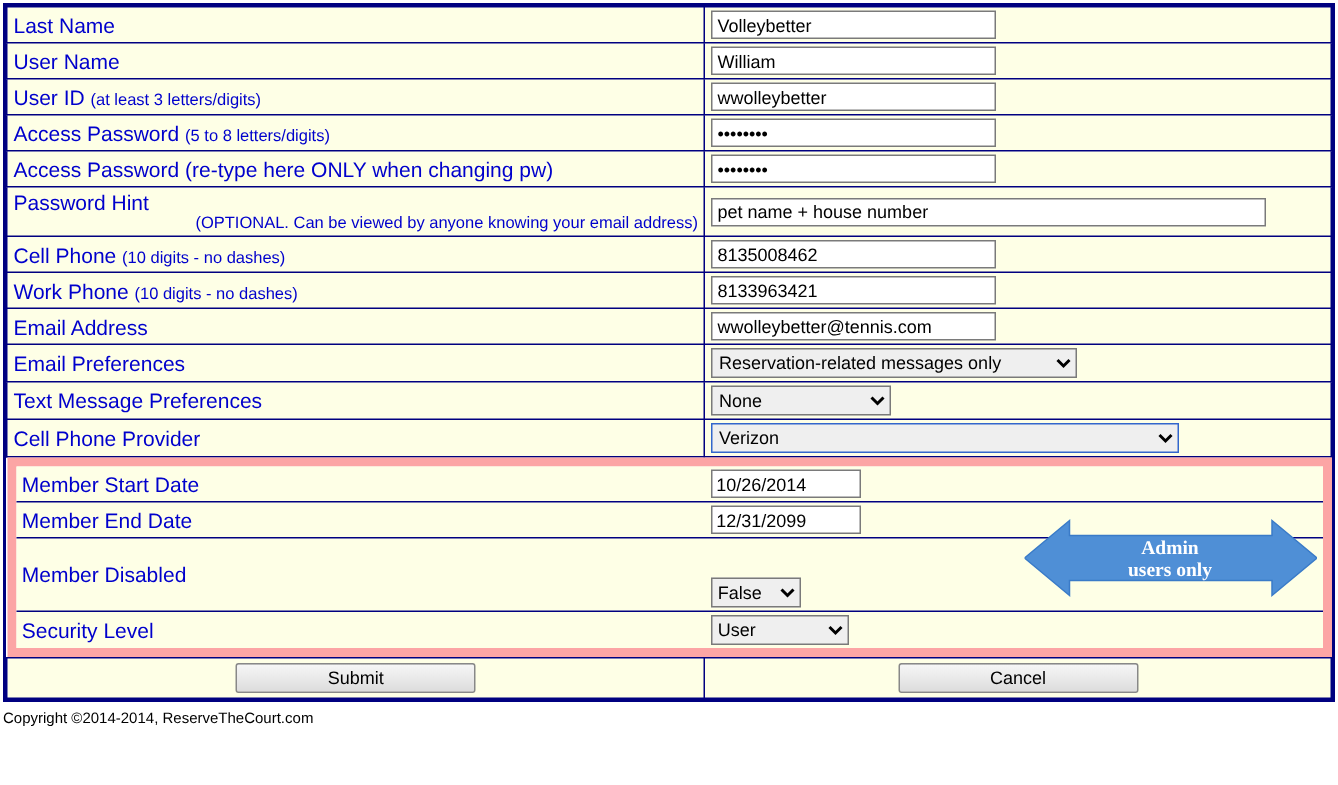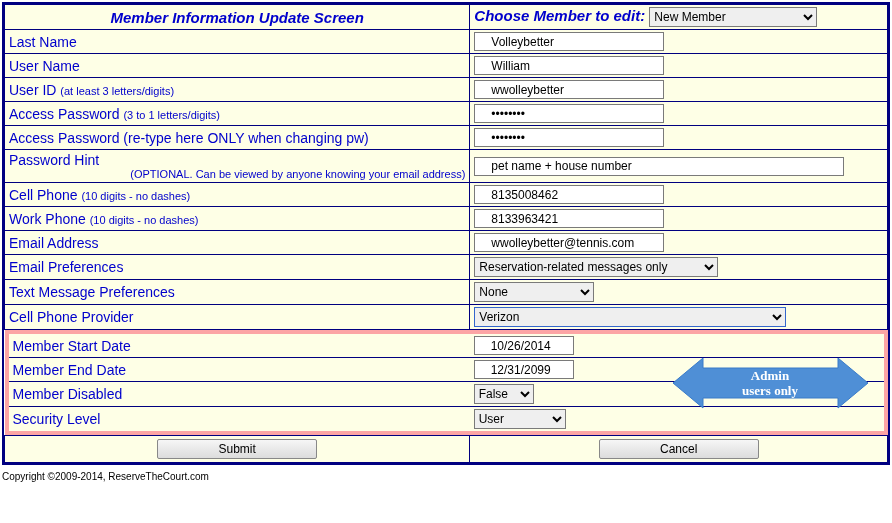--- a/index.html
+++ b/index.html
@@ -52,61 +52,61 @@
   .label .sub {
     font-size: 11px;
     color: #0000cc;
     display: block;
     line-height: 1.1;
     text-align: right;
   }
   input[type=text], input[type=password] {
     font-family: Arial, sans-serif;
     font-size: 12px;
-    padding: 1px 16px;
+    padding: 1px 3px;
     border: 1px solid #7a7a7a;
     height: 19px;
   }
   select {
     font-family: Arial, sans-serif;
     font-size: 12px;
     height: 20px;
     border: 1px solid #7a7a7a;
   }
   .sel-member { width: 168px; }
   .val-std { width: 190px; }
   .val-wide { width: 370px; }
   .val-date { width: 100px; }
   .sel-emailpref { width: 244px; }
   .sel-textpref { width: 120px; }
   .sel-provider { width: 312px; border: 1px solid #3366cc; }
-  .sel-disabled { width: 60px; }
+  .sel-disabled { width: 60px; margin-top: 24px; }
   .sel-seclevel { width: 92px; }
   .btnrow td { text-align: center; padding: 3px; }
   .formbtn {
     width: 160px;
     height: 20px;
     background: linear-gradient(#f6f6f6,#dcdcdc);
     border: 1px solid #888;
     border-radius: 2px;
     font-size: 12px;
     cursor: pointer;
   }
   .adminbox {
-    border: 4px solid #fca5a5;
+    border: 6px solid #fca5a5;
     position: relative;
   }
   .adminbox table { width: 100%; }
   .adminbox td { border-left: none; border-right: none; }
   .adminbox tr:first-child td { border-top: none; }
   .adminbox tr:last-child td { border-bottom: none; }
   .wrapper-row { position: relative; }
   .callout {
     position: absolute;
-    right: 20px;
+    right: 10px;
     top: 50%;
     transform: translateY(-50%);
     pointer-events: none;
   }
   .callout svg { display: block; }
   .copyright {
     font-size: 10px;
     font-family: Arial, sans-serif;
     padding: 4px 2px;
   }
@@ -115,46 +115,37 @@
 </head>
 <body>
 
 <div class="outer">
 <table>
   <colgroup>
         <col class="left-col">
         <col>
       </colgroup>
   <tbody>
-        <tr>
-    <td class="header-left">Member Information Update Screen</td>
-    <td class="header-right">
-      <span>Choose Member to edit:</span>
-      <select class="sel-member">
-        <option>New Member</option>
-      </select>
-    </td>
-  </tr>
   <tr>
     <td class="label">Last Name</td>
     <td><input type="text" class="val-std" value="Volleybetter" style=""></td>
   </tr>
   <tr>
     <td class="label">User Name</td>
     <td><input type="text" class="val-std" value="William" style=""></td>
   </tr>
   <tr>
     <td class="label">
       <span>User ID</span> <span class="hint">(at least 3 letters/digits)</span>
     </td>
     <td><input type="text" class="val-std" value="wwolleybetter" style=""></td>
   </tr>
   <tr>
     <td class="label">
-      <span>Access Password</span> <span class="hint">(3 to 1 letters/digits)</span>
+      <span>Access Password</span> <span class="hint">(5 to 8 letters/digits)</span>
     </td>
     <td><input type="password" class="val-std" value="••••••••" style=""></td>
   </tr>
   <tr>
     <td class="label">Access Password (re-type here ONLY when changing pw)</td>
     <td><input type="password" class="val-std" value="••••••••" style=""></td>
   </tr>
   <tr>
     <td class="label">
       <span>Password Hint</span>
@@ -231,13 +222,13 @@
     <td>
       <button class="formbtn">Submit</button>
     </td>
     <td>
       <button class="formbtn">Cancel</button>
     </td>
   </tr>
 </tbody>
     </table>
 </div>
-<div class="copyright">Copyright ©2009-2014, ReserveTheCourt.com</div>
+<div class="copyright">Copyright ©2014-2014, ReserveTheCourt.com</div>
 
 </body></html>

